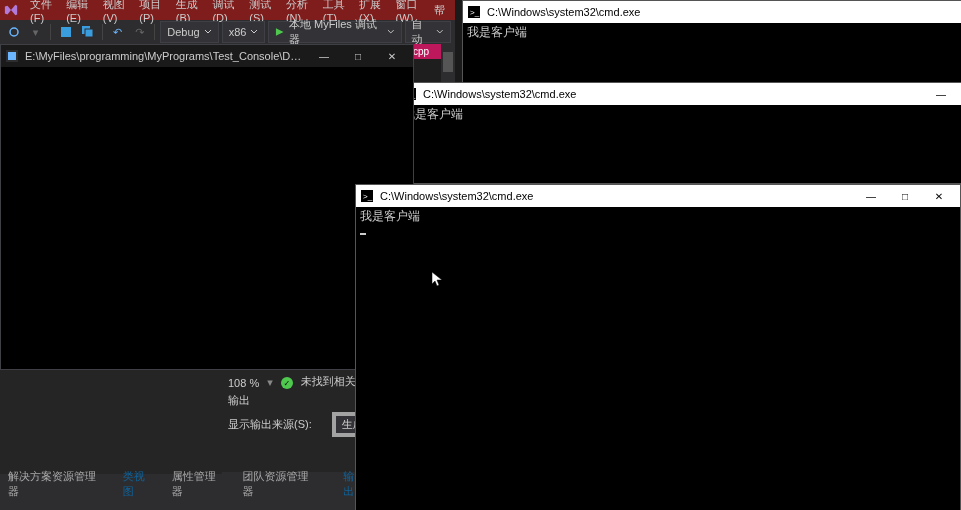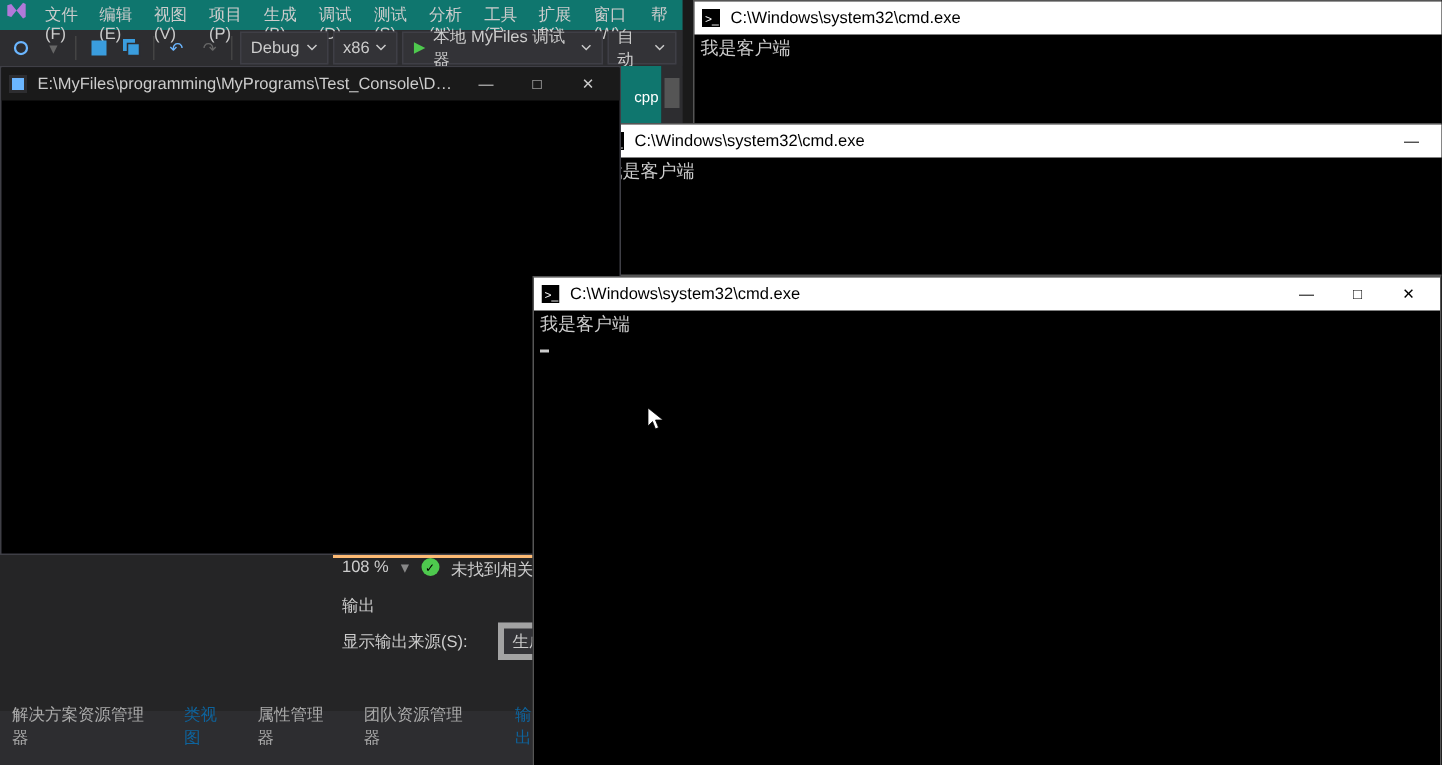--- a/index.html
+++ b/index.html
@@ -1,38 +1,38 @@
 <!DOCTYPE html>
 <html><head>
 <meta charset="utf-8">
 <style>
   html,body{margin:0;padding:0;width:961px;height:510px;background:#1a1a1a;font-family:"Microsoft YaHei","Segoe UI",sans-serif;font-size:11px;color:#ccc;overflow:hidden;position:relative}
   .vs-root{position:absolute;left:0;top:0;width:455px;height:510px;background:#2d2d30}
-  .vs-menubar{display:flex;align-items:flex-start;height:20px;background:#0f766e;padding:0 4px;gap:2px}
+  .vs-menubar{display:flex;align-items:center;height:20px;background:#7f1d1d;padding:0 4px;gap:2px}
   .vs-logo{width:14px;height:14px;margin-right:4px}
   .vs-menu-item{padding:2px 6px;color:#ccc;font-size:11px;cursor:pointer}
   .vs-toolbar{display:flex;align-items:center;height:24px;background:#2d2d30;border-bottom:1px solid #1a1a1a;padding:0 4px;gap:3px}
   .tb-btn{display:inline-flex;align-items:center;justify-content:center;width:20px;height:20px;color:#bbb;cursor:pointer}
   .tb-sep{width:1px;height:16px;background:#444;margin:0 2px}
   .tb-dropdown{display:inline-flex;align-items:center;height:20px;padding:0 6px;background:#333337;border:1px solid #3f3f46;font-size:11px;color:#ccc;cursor:pointer;gap:4px}
   .tb-play{display:inline-flex;align-items:center;height:20px;padding:0 6px;background:#333337;border:1px solid #3f3f46;font-size:11px;color:#ccc;cursor:pointer;gap:4px}
   .tb-play svg{fill:#4ec94e}
   .vs-editor-area{position:absolute;left:0;top:44px;width:455px;height:415px;background:#1e1e1e}
   .vs-status-region{position:absolute;left:222px;top:368px;width:228px;background:#252526}
-  .vs-status-bar{display:flex;align-items:flex-start;height:20px;padding:0 6px;gap:8px;font-size:11px;border-top:4px solid #fdba74}
+  .vs-status-bar{display:flex;align-items:flex-end;height:20px;padding:0 6px;gap:8px;font-size:11px;border-top:1px solid #fdba74}
   .status-check{width:12px;height:12px;border-radius:50%;background:#4ec94e;display:inline-flex;align-items:center;justify-content:center;color:#000;font-size:8px}
   .vs-output-panel{height:75px;padding:4px 6px;font-size:11px}
   .vs-output-header{font-weight:400;margin-bottom:4px}
   .vs-output-row{display:flex;align-items:center;gap:20px}
   .vs-output-select{background:#333337;border:4px solid #a3a3a3;color:#ccc;font-size:11px;padding:1px 6px}
   .vs-bottom-tabs{position:absolute;left:0;bottom:16px;width:455px;height:20px;background:#2d2d30;display:flex;align-items:center;font-size:11px}
   .vs-bot-tab{padding:2px 8px;color:#aaa;cursor:pointer}
   .vs-bot-tab.active{color:#0e639c}
   .vs-right-tabs{position:absolute;right:14px;top:44px;width:30px}
-  .vs-right-tab{background:#0f766e;color:#fff;font-size:10px;padding:16px 2px;text-align:right;cursor:pointer}
+  .vs-right-tab{background:#be185d;color:#fff;font-size:10px;padding:2px 2px;text-align:left;cursor:pointer}
   .vs-scrollbar{position:absolute;right:0;top:44px;width:14px;height:415px;background:#2d2d30}
   .vs-scroll-thumb{position:absolute;top:8px;left:2px;width:10px;height:20px;background:#555}
   
   .left-panel{position:absolute;left:0;top:368px;width:222px;height:122px;background:#252526}
 
   
   .cmd-win{position:absolute;background:#000;border:1px solid #555}
   .cmd-titlebar{display:flex;align-items:center;height:22px;background:#fff;color:#000;padding:0 4px;font-size:11px}
   .cmd-titlebar.dark{background:#1a1a1a;color:#ccc}
   .cmd-icon{width:14px;height:14px;margin-right:6px;display:inline-flex;align-items:center;justify-content:center}

